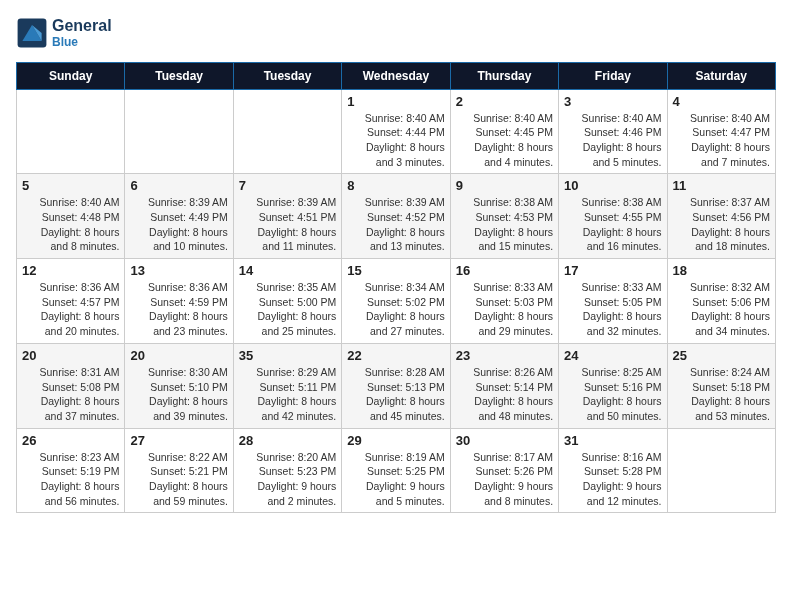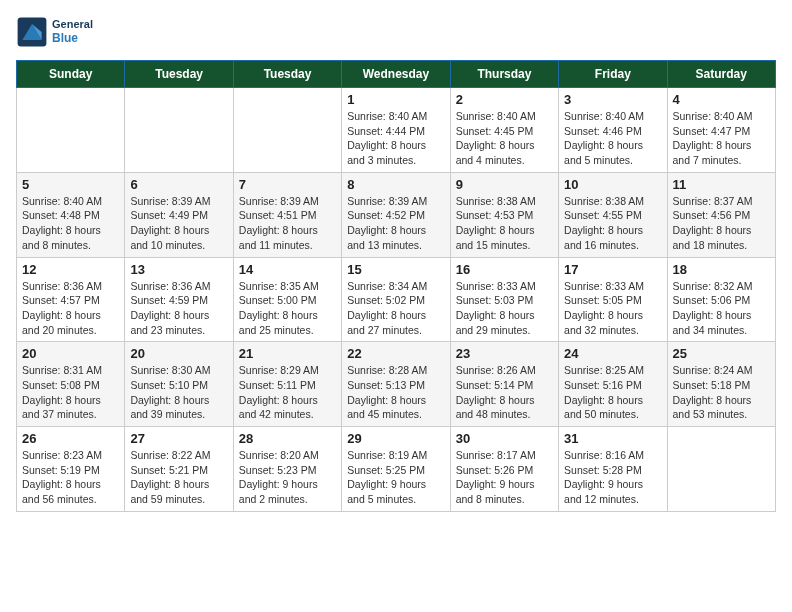--- a/index.html
+++ b/index.html
@@ -36,21 +36,21 @@
     .location-title {
       font-size: 14px;
       color: #444;
     }
     .calendar {
       width: 100%;
       border-collapse: collapse;
       font-size: 11px;
     }
     .calendar th {
-      background: #14532d;
+      background: #0f172a;
       color: #fff;
       text-align: center;
       padding: 6px 4px;
       font-size: 12px;
       font-weight: 600;
       border: 1px solid #1a6aa8;
     }
     .calendar td {
       border: 1px solid #ccc;
       vertical-align: top;
@@ -66,37 +66,38 @@
       font-size: 13px;
       font-weight: bold;
       color: #222;
       display: block;
       margin-bottom: 2px;
     }
     .day-info {
       color: #333;
       font-size: 10.5px;
       line-height: 1.4;
+      text-align: right;
     }
     .empty-cell {
       background: #f9f9f9;
     }
   </style>
 </head>
 <body>
 
 <div class="header-area">
   <div class="logo">
     <svg class="logo-icon" viewBox="0 0 40 40">
       <rect x="2" y="2" width="36" height="36" rx="4" fill="#1a3a5c"></rect>
       <polygon points="8,30 20,10 32,30" fill="#2a7ab8"></polygon>
       <polygon points="20,10 32,30 32,20" fill="#4a9ad4"></polygon>
     </svg>
     <div>
-      <div style="font-size:11px;font-weight:bold;color:#1a3a5c;line-height:1.2;">General</div>
+      <div style="font-size:16px;font-weight:bold;color:#1a3a5c;line-height:1.2;">General</div>
       <div style="font-size:12px;font-weight:bold;color:#2a7ab8;line-height:1.2;">Blue</div>
     </div>
   </div>
   <div class="title-area">
     <div class="month-title"></div>
     <div class="location-title"></div>
   </div>
 </div>
 
 <table class="calendar">
@@ -256,21 +257,21 @@
 and 37 minutes.</div>
         </td>
         <td>
           <span class="day-num">20</span>
           <div class="day-info" style="white-space: pre-line;">Sunrise: 8:30 AM
 Sunset: 5:10 PM
 Daylight: 8 hours
 and 39 minutes.</div>
         </td>
         <td>
-          <span class="day-num">21</span>
+          <span class="day-num">35</span>
           <div class="day-info" style="white-space: pre-line;">Sunrise: 8:29 AM
 Sunset: 5:11 PM
 Daylight: 8 hours
 and 42 minutes.</div>
         </td>
         <td>
           <span class="day-num">22</span>
           <div class="day-info" style="white-space: pre-line;">Sunrise: 8:28 AM
 Sunset: 5:13 PM
 Daylight: 8 hours

